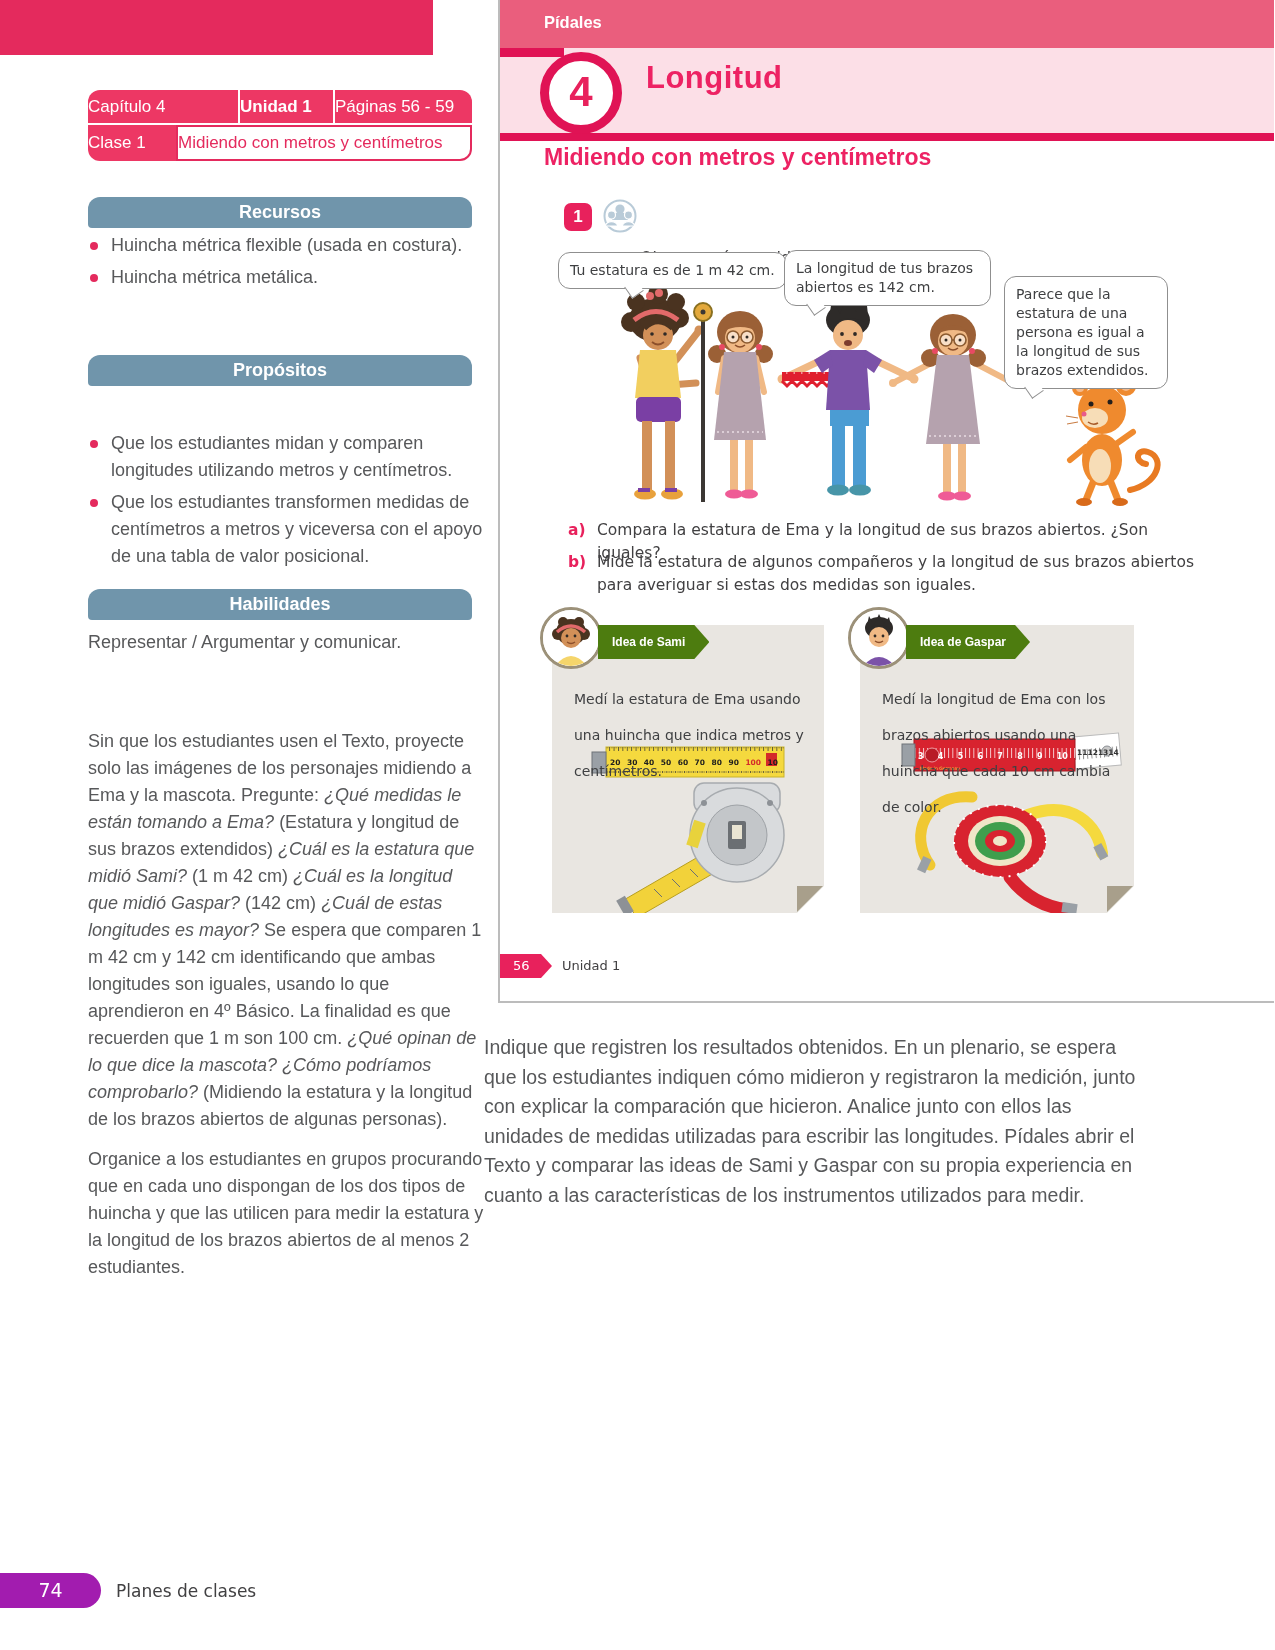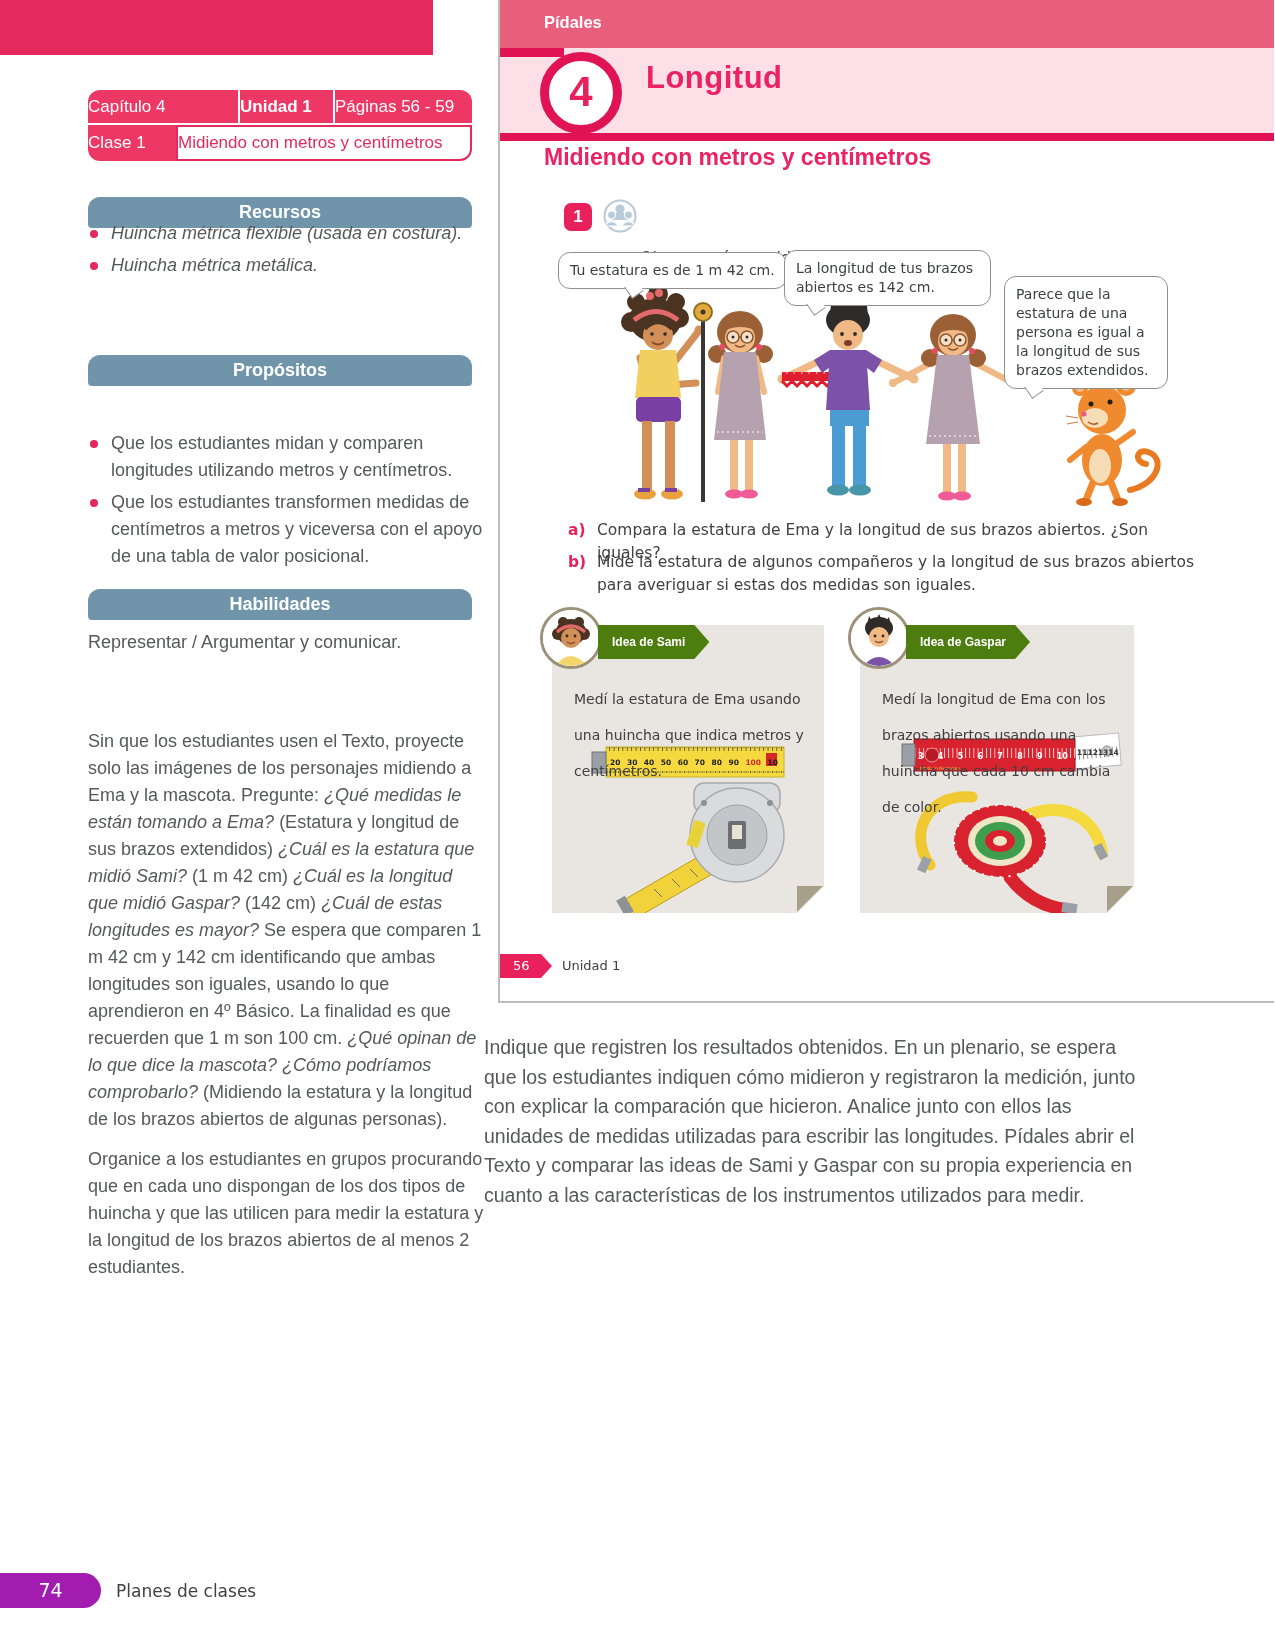--- a/index.html
+++ b/index.html
@@ -123,21 +123,21 @@
       <div class="chip c2">Unidad 1</div>
       <div class="chip c3">Páginas 56 - 59</div>
     </div>
     <div class="hdr-row2">
       <div class="chip c4">Clase 1</div>
       <div class="chip c5">Midiendo con metros y centímetros</div>
     </div>
   </div>
 
   <div class="abs secbar" style="top:197px;">Recursos</div>
-  <div class="abs blist" style="top:220px;font-style:italic;">
+  <div class="abs blist" style="top:232px;">
     <ul>
       <li>Huincha métrica flexible (usada en costura).</li>
       <li>Huincha métrica metálica.</li>
     </ul>
   </div>
 
   <div class="abs secbar" style="top:355px;">Propósitos</div>
   <div class="abs blist" style="top:394px;margin-top:36px;">
     <ul>
       <li>Que los estudiantes midan y comparen longitudes utilizando metros y centímetros.</li>

